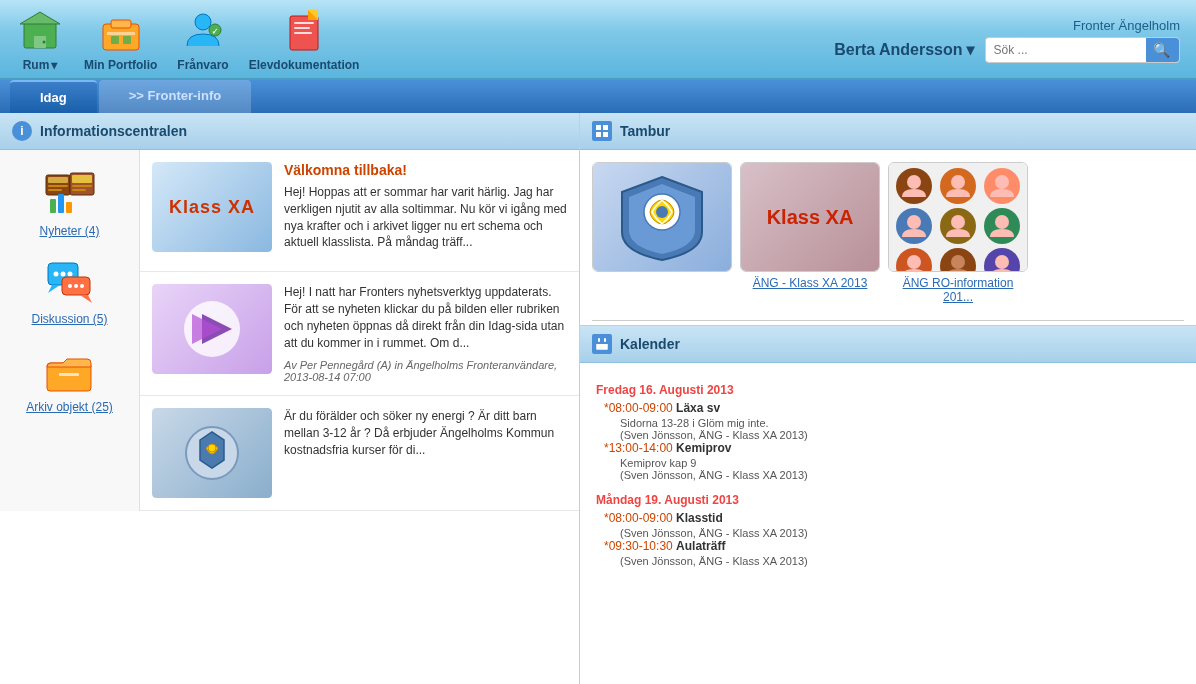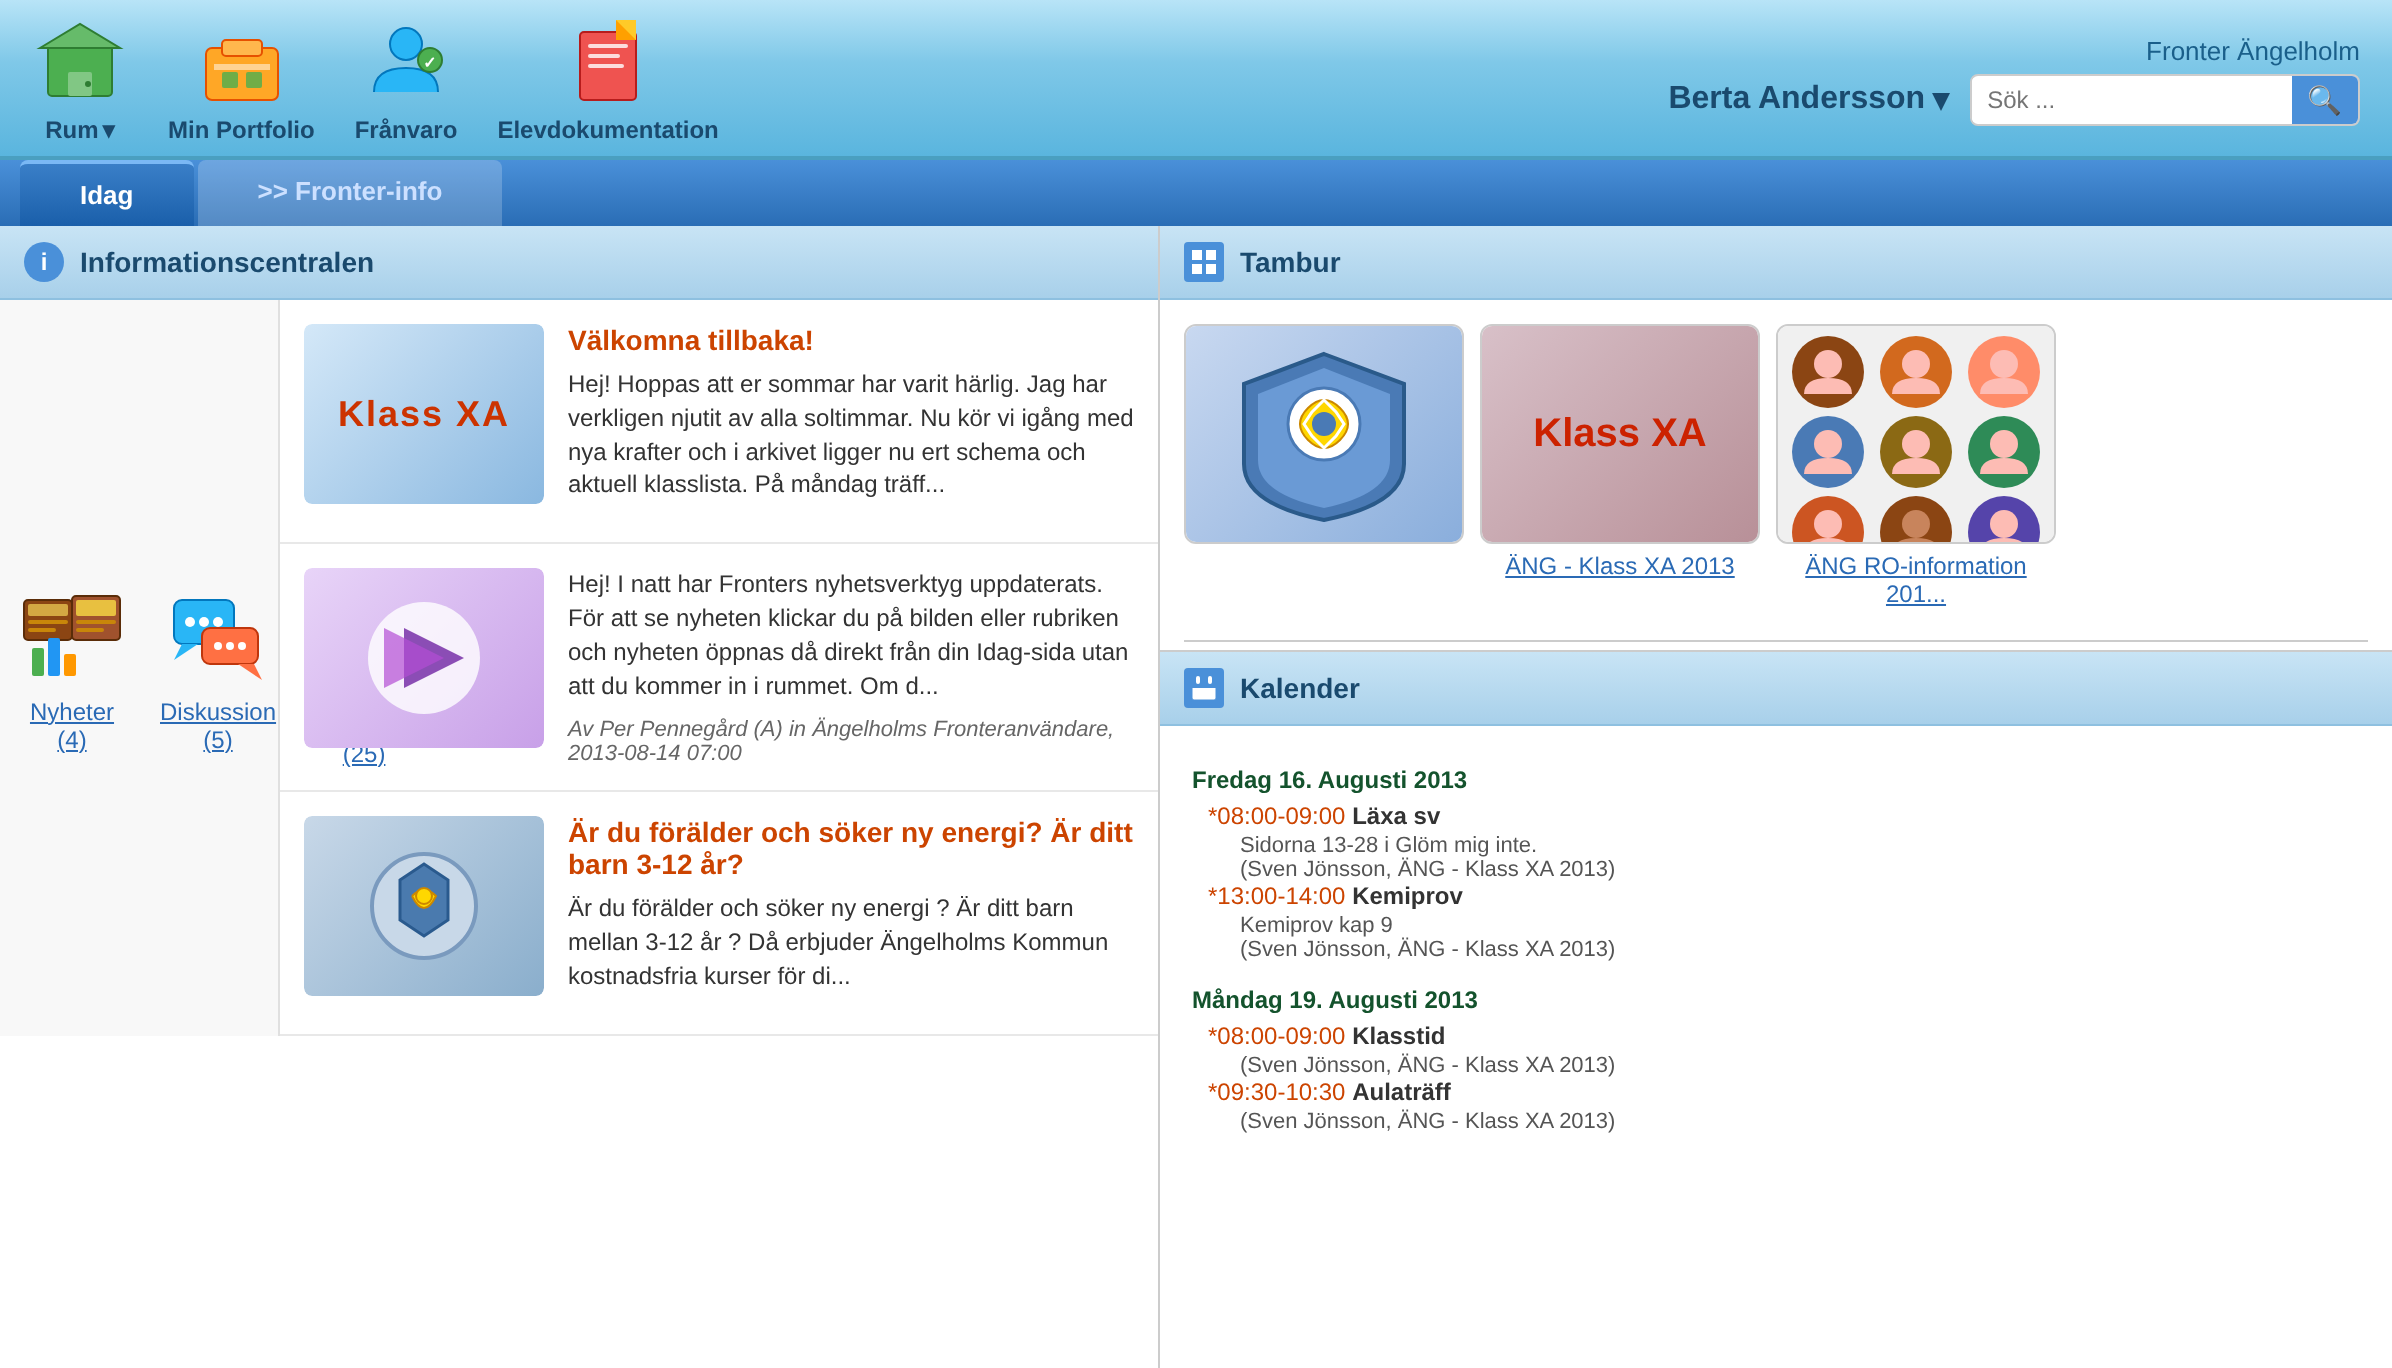--- a/index.html
+++ b/index.html
@@ -144,21 +144,21 @@
     }
 
     
     .left-content {
       display: flex;
     }
     .left-sidebar {
       width: 140px;
       padding: 16px 8px;
       display: flex;
-      flex-direction: row;
+      flex-direction: column;
       gap: 16px;
       align-items: center;
       border-right: 1px solid #e0e0e0;
       background: #f8f8f8;
     }
     .sidebar-item {
       display: flex;
       flex-direction: column;
       align-items: center;
       cursor: pointer;
@@ -261,21 +261,21 @@
     
     .calendar-section {
       border-top: 1px solid #ccc;
     }
     .calendar-content {
       padding: 12px 16px;
       font-size: 12px;
     }
     .calendar-day {
       font-weight: bold;
-      color: #14532d;
+      color: #ef4444;
       margin-bottom: 4px;
       margin-top: 8px;
     }
     .calendar-event {
       margin-bottom: 2px;
       color: #333;
       padding-left: 8px;
     }
     .calendar-event .time { color: #cc4400; }
     .calendar-event .title { font-weight: bold; }
@@ -527,21 +527,20 @@
             <div class="news-thumbnail-ang">
               <svg width="80" height="70" viewBox="0 0 80 70">
                 <circle cx="40" cy="35" r="26" fill="#c8d8e8" stroke="#7a9abe" stroke-width="2"></circle>
                 <path d="M28,22 L40,14 L52,22 L52,42 L40,50 L28,42 Z" fill="#4a7aae" stroke="#2a5a8e" stroke-width="1.5"></path>
                 <path d="M34,30 Q40,24 46,30 Q40,42 34,30" fill="#ffd700" stroke="#cc8800" stroke-width="1"></path>
                 <circle cx="40" cy="30" r="4" fill="#ffd700" stroke="#cc8800" stroke-width="1"></circle>
               </svg>
             </div>
           </div>
           <div class="news-content">
-            <div class="news-title">Är du förälder och söker ny energi? Är ditt barn 3-12 år?</div>
             <div class="news-body">Är du förälder och söker ny energi ? Är ditt barn mellan 3-12 år ? Då erbjuder Ängelholms Kommun kostnadsfria kurser för di...</div>
             <div class="news-meta"></div>
           </div>
         </div>
       </div>
     </div>
   </div>
 
   <div class="right-panel">
 

